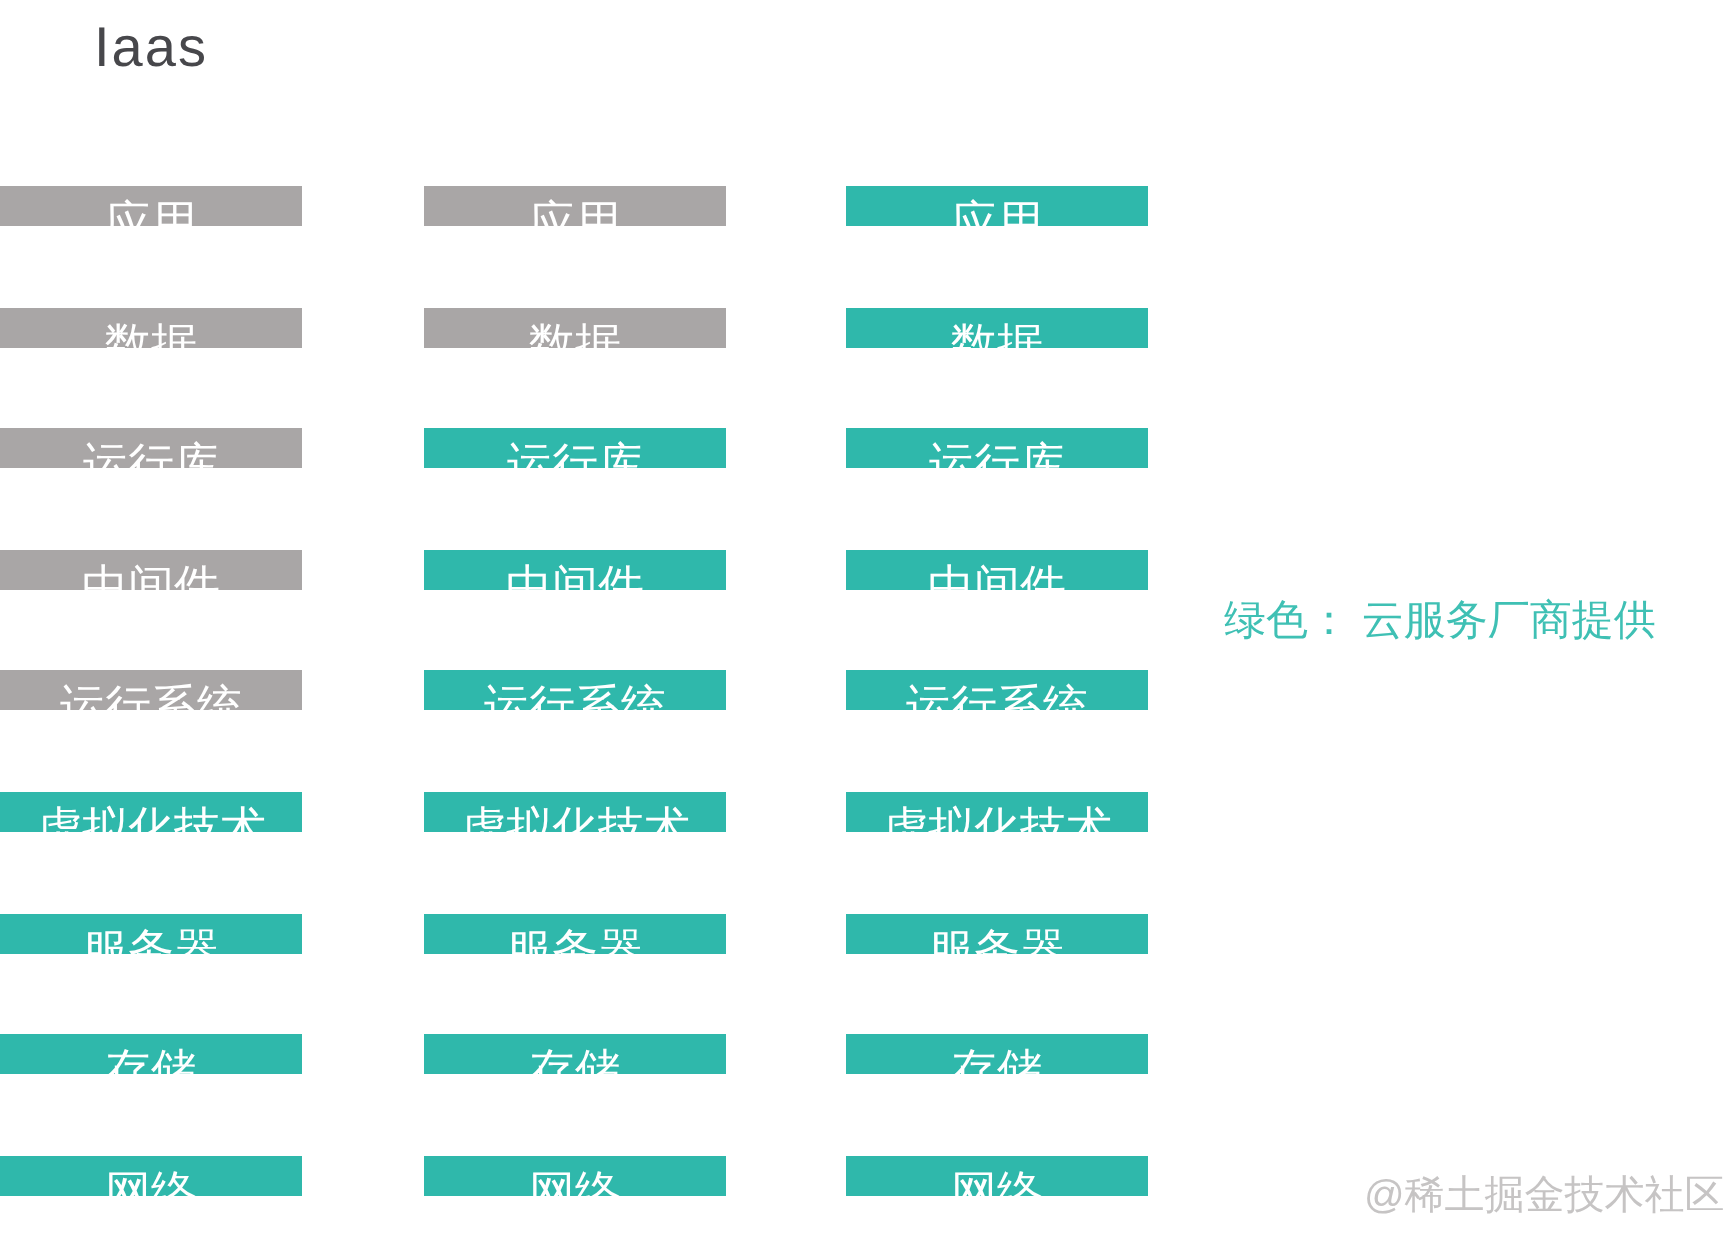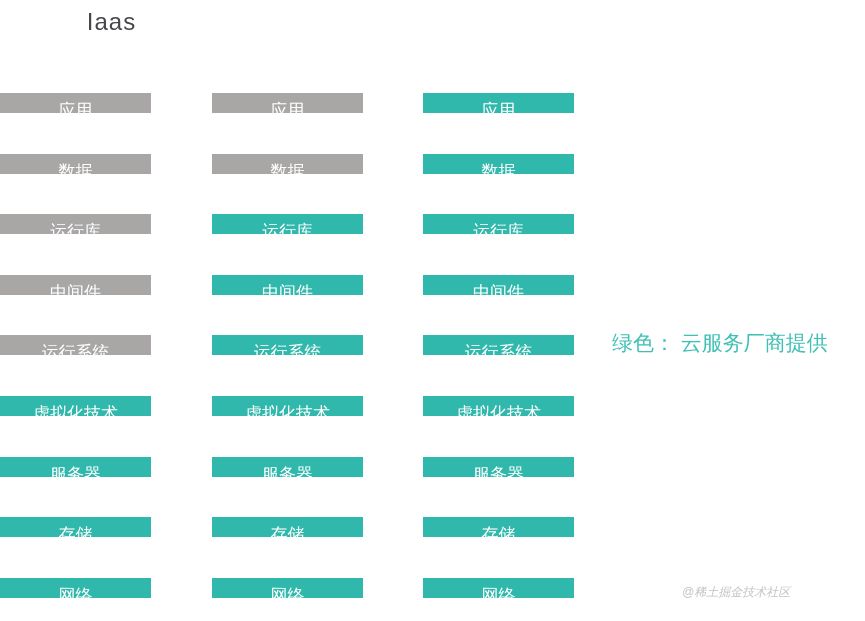--- a/index.html
+++ b/index.html
@@ -20,58 +20,56 @@
     top: 0;
     width: 151px;
     height: 621px;
   }
   .col-title {
     position: absolute;
     top: 8px;
     left: 0;
     width: 100%;
     text-align: center;
-    font-size: 24px;
+    font-size: 28px;
     letter-spacing: 1px;
     color: var(--header-text, #47474b);
-    margin-left: 36px;
   }
   .box {
     position: absolute;
     left: 0;
     width: 100%;
     height: 20px;
     line-height: 36px;
     text-align: center;
-    font-size: 17px;
+    font-size: 23px;
     color: var(--box-text, #ffffff);
   }
   .box.gray  { background: var(--gray, #a9a6a6); }
   .box.teal  { background: var(--teal, #2fb8ab); }
   .legend {
     position: absolute;
     left: 612px;
     top: 300px;
   }
   .legend-line {
     font-size: 21px;
     line-height: 1;
     margin-bottom: 22px;
     white-space: nowrap;
   }
   .legend-line.gray-line  { color: var(--legend-gray, #5a5555); }
-  .legend-line.green-line { color: var(--legend-teal, #3fc0b4); margin-top: 32px; }
+  .legend-line.green-line { color: var(--legend-teal, #3fc0b4); }
   .watermark {
     position: absolute;
     left: 682px;
     top: 584px;
-    font-size: 12px;
+    font-size: 20px;
     color: var(--watermark, #c6c4c4);
     white-space: nowrap;
-    font-style: italic;
   }
 </style>
 </head>
 <body>
 
 <div class="canvas">
   <div id="columns">
       <div class="column" style="left: 0px;">
         <div class="col-title">Iaas</div>
         <div class="box gray" style="top: 93px;">应用</div>

